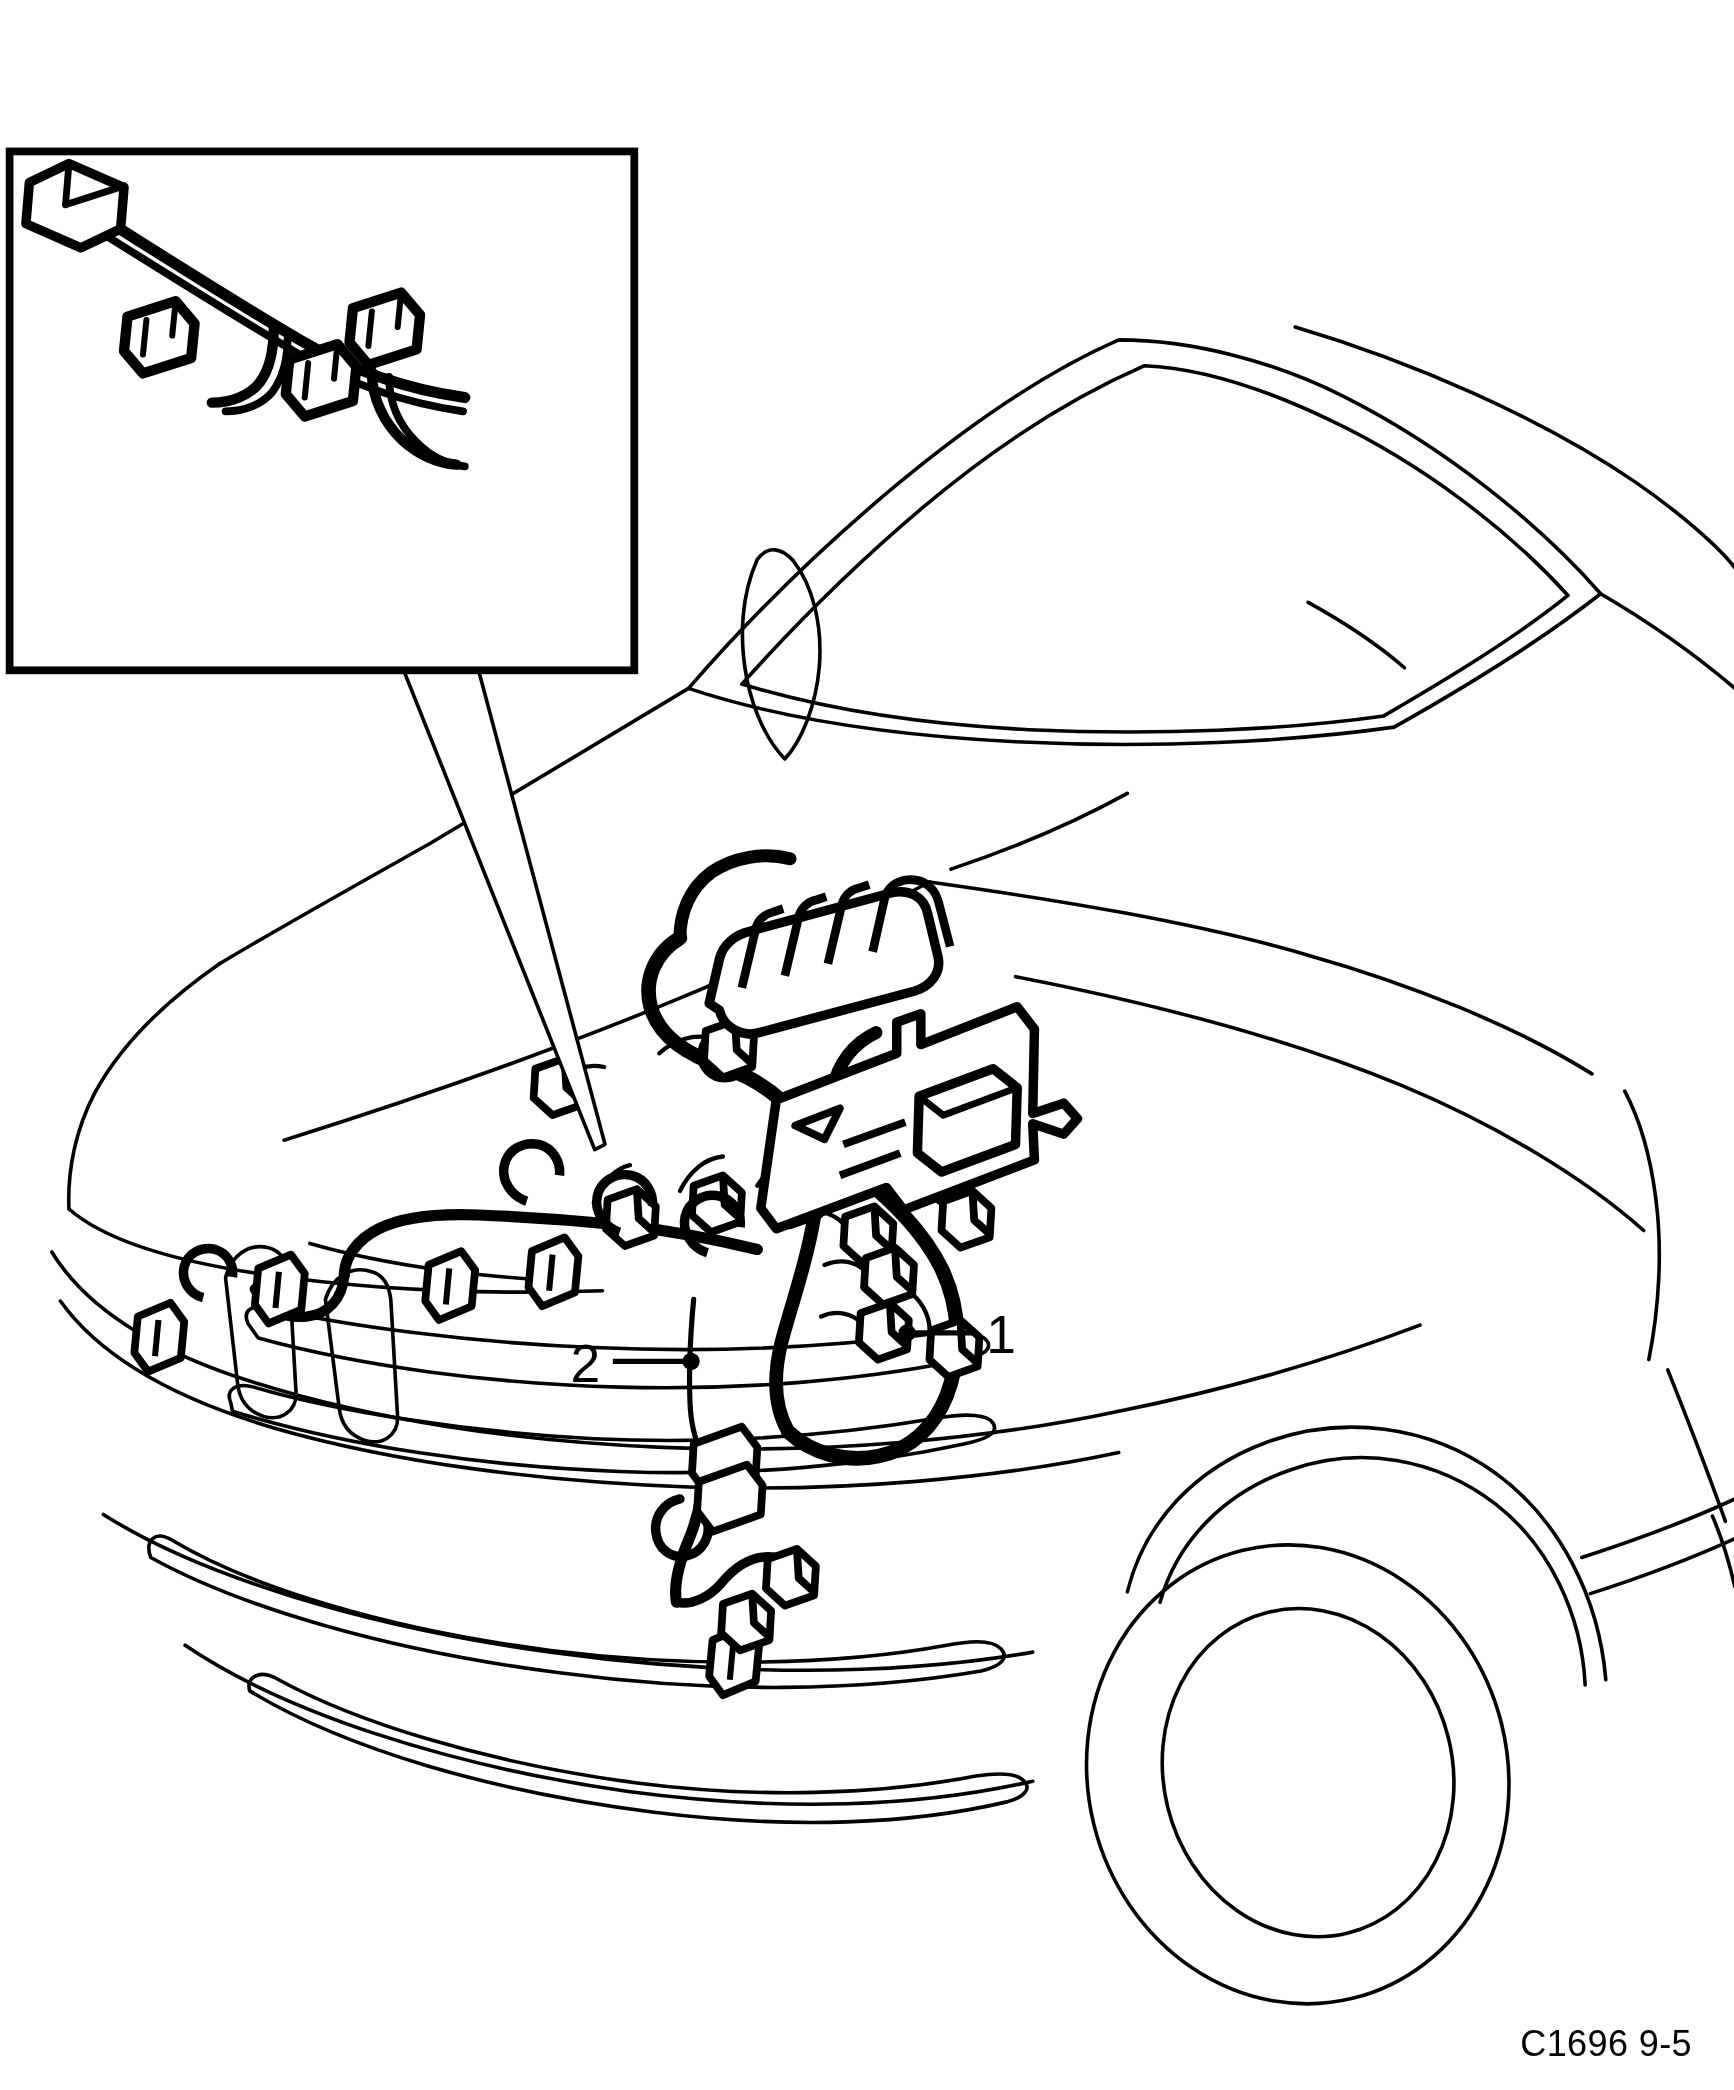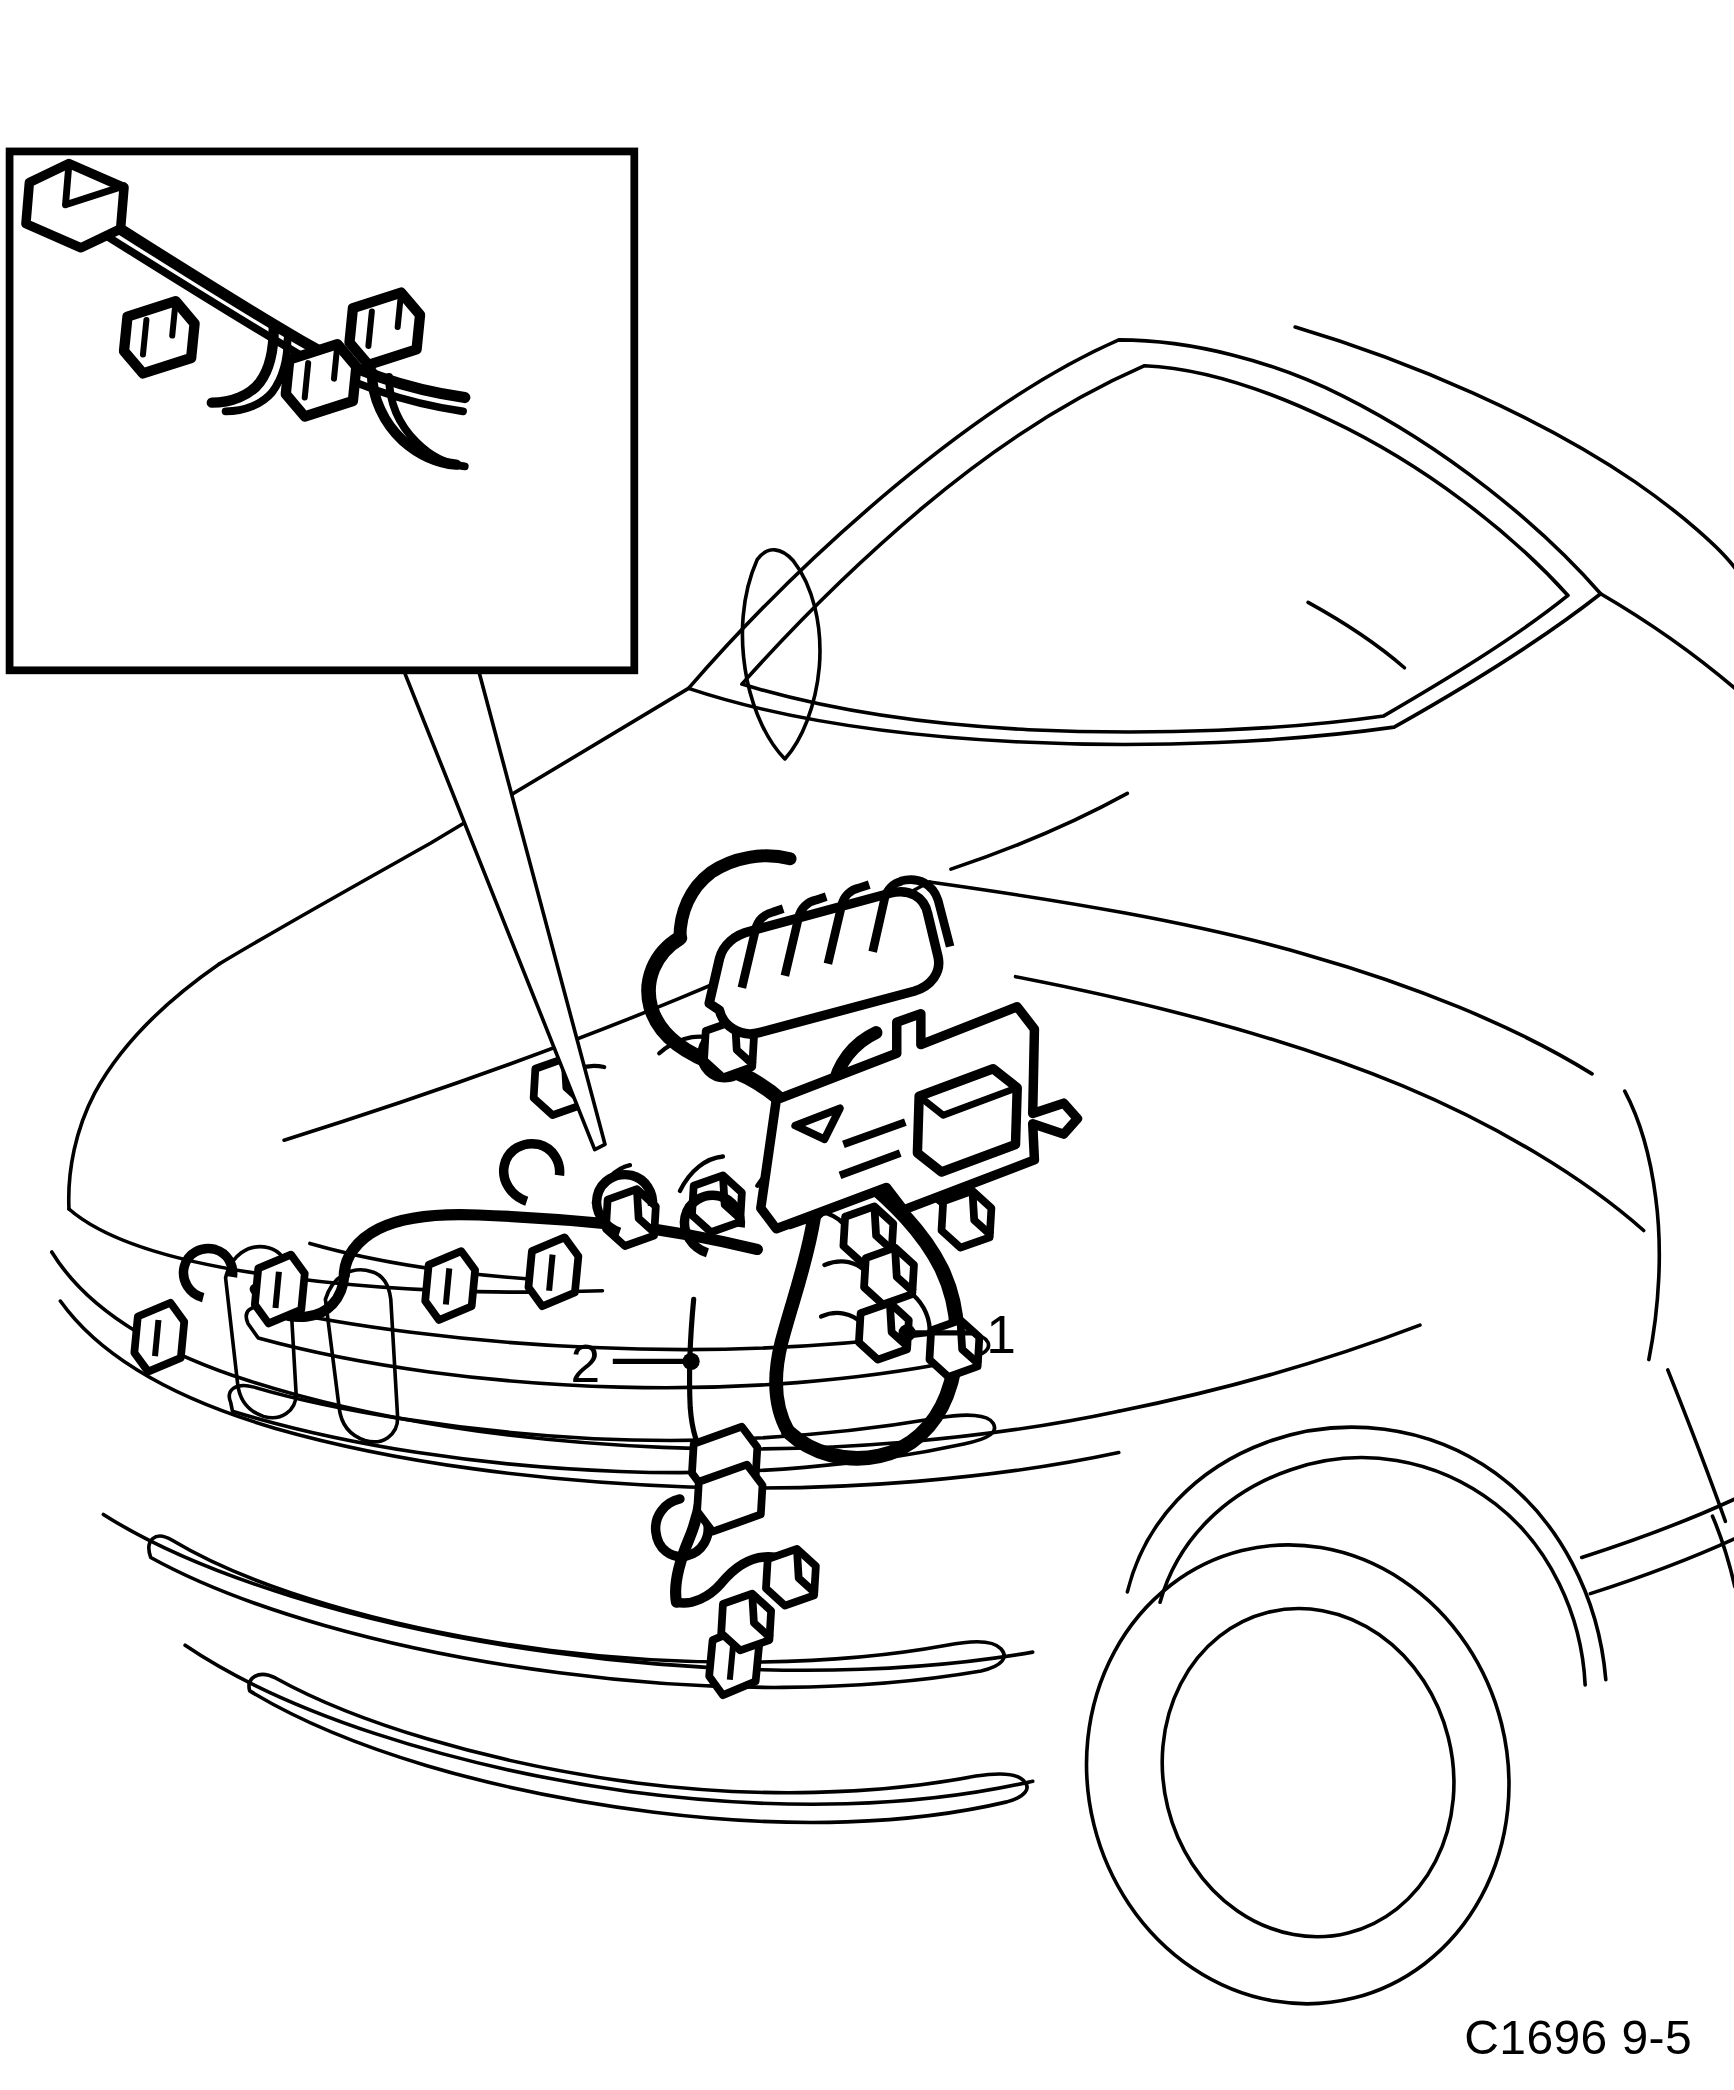--- a/index.html
+++ b/index.html
@@ -1,20 +1,20 @@
 <!DOCTYPE html>
 <html style="font-size:13.8px"><head>
 <meta charset="utf-8">
 <style>
   html,body{margin:0;padding:0;background:#ffffff;}
   body{width:1735px;height:2091px;position:relative;overflow:hidden;
        font-family:"Liberation Sans", sans-serif;color:#000;}
   #stage{position:absolute;left:0;top:0;width:1735px;height:2091px;}
   svg{display:block;}
-  .fig-caption{position:absolute;right:43px;bottom:26px;font-size:48px;
+  .fig-caption{position:absolute;right:43px;bottom:26px;font-size:36px;
                letter-spacing:0.4px;color:#000;white-space:nowrap;}
   text{font-family:"Liberation Sans", sans-serif;fill:#000;}
 </style>
 </head>
 <body>
 
 <div id="stage">
 
 <svg width="1735" height="2091" viewBox="0 0 2016 2430" xmlns="http://www.w3.org/2000/svg">
 

